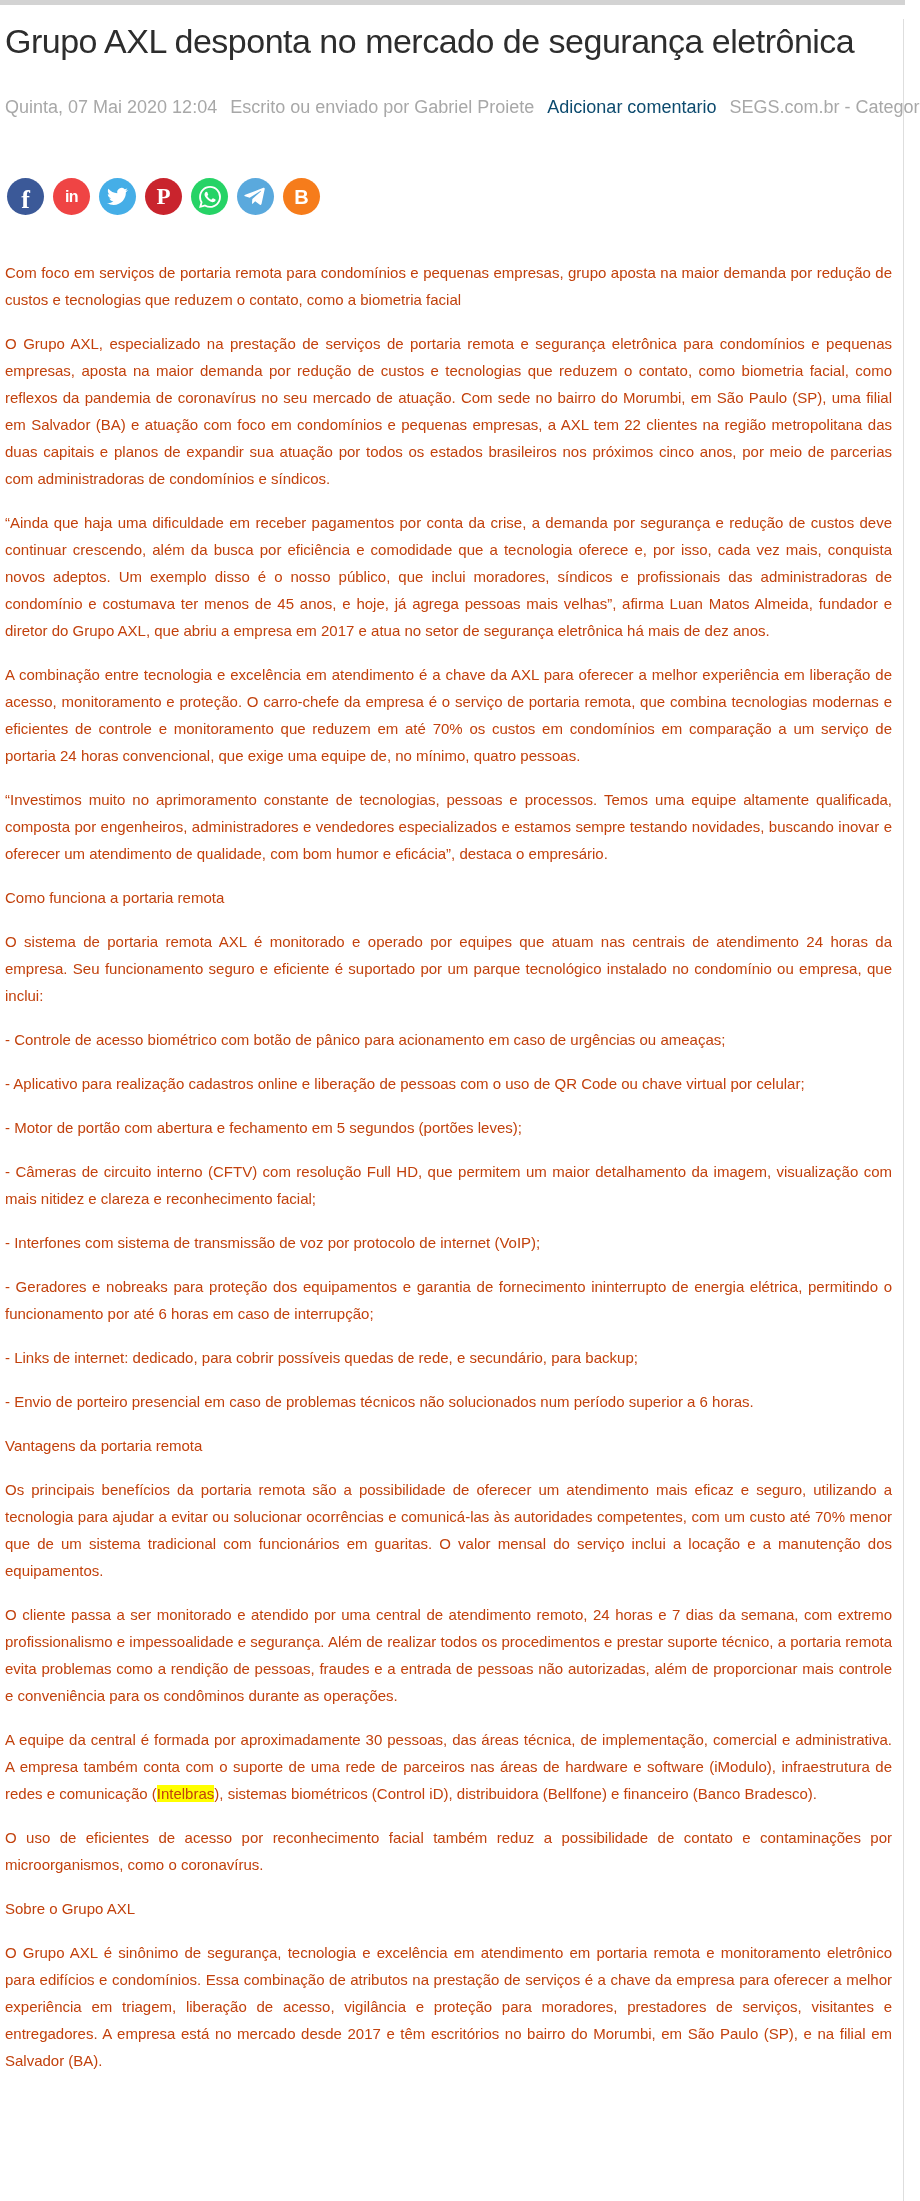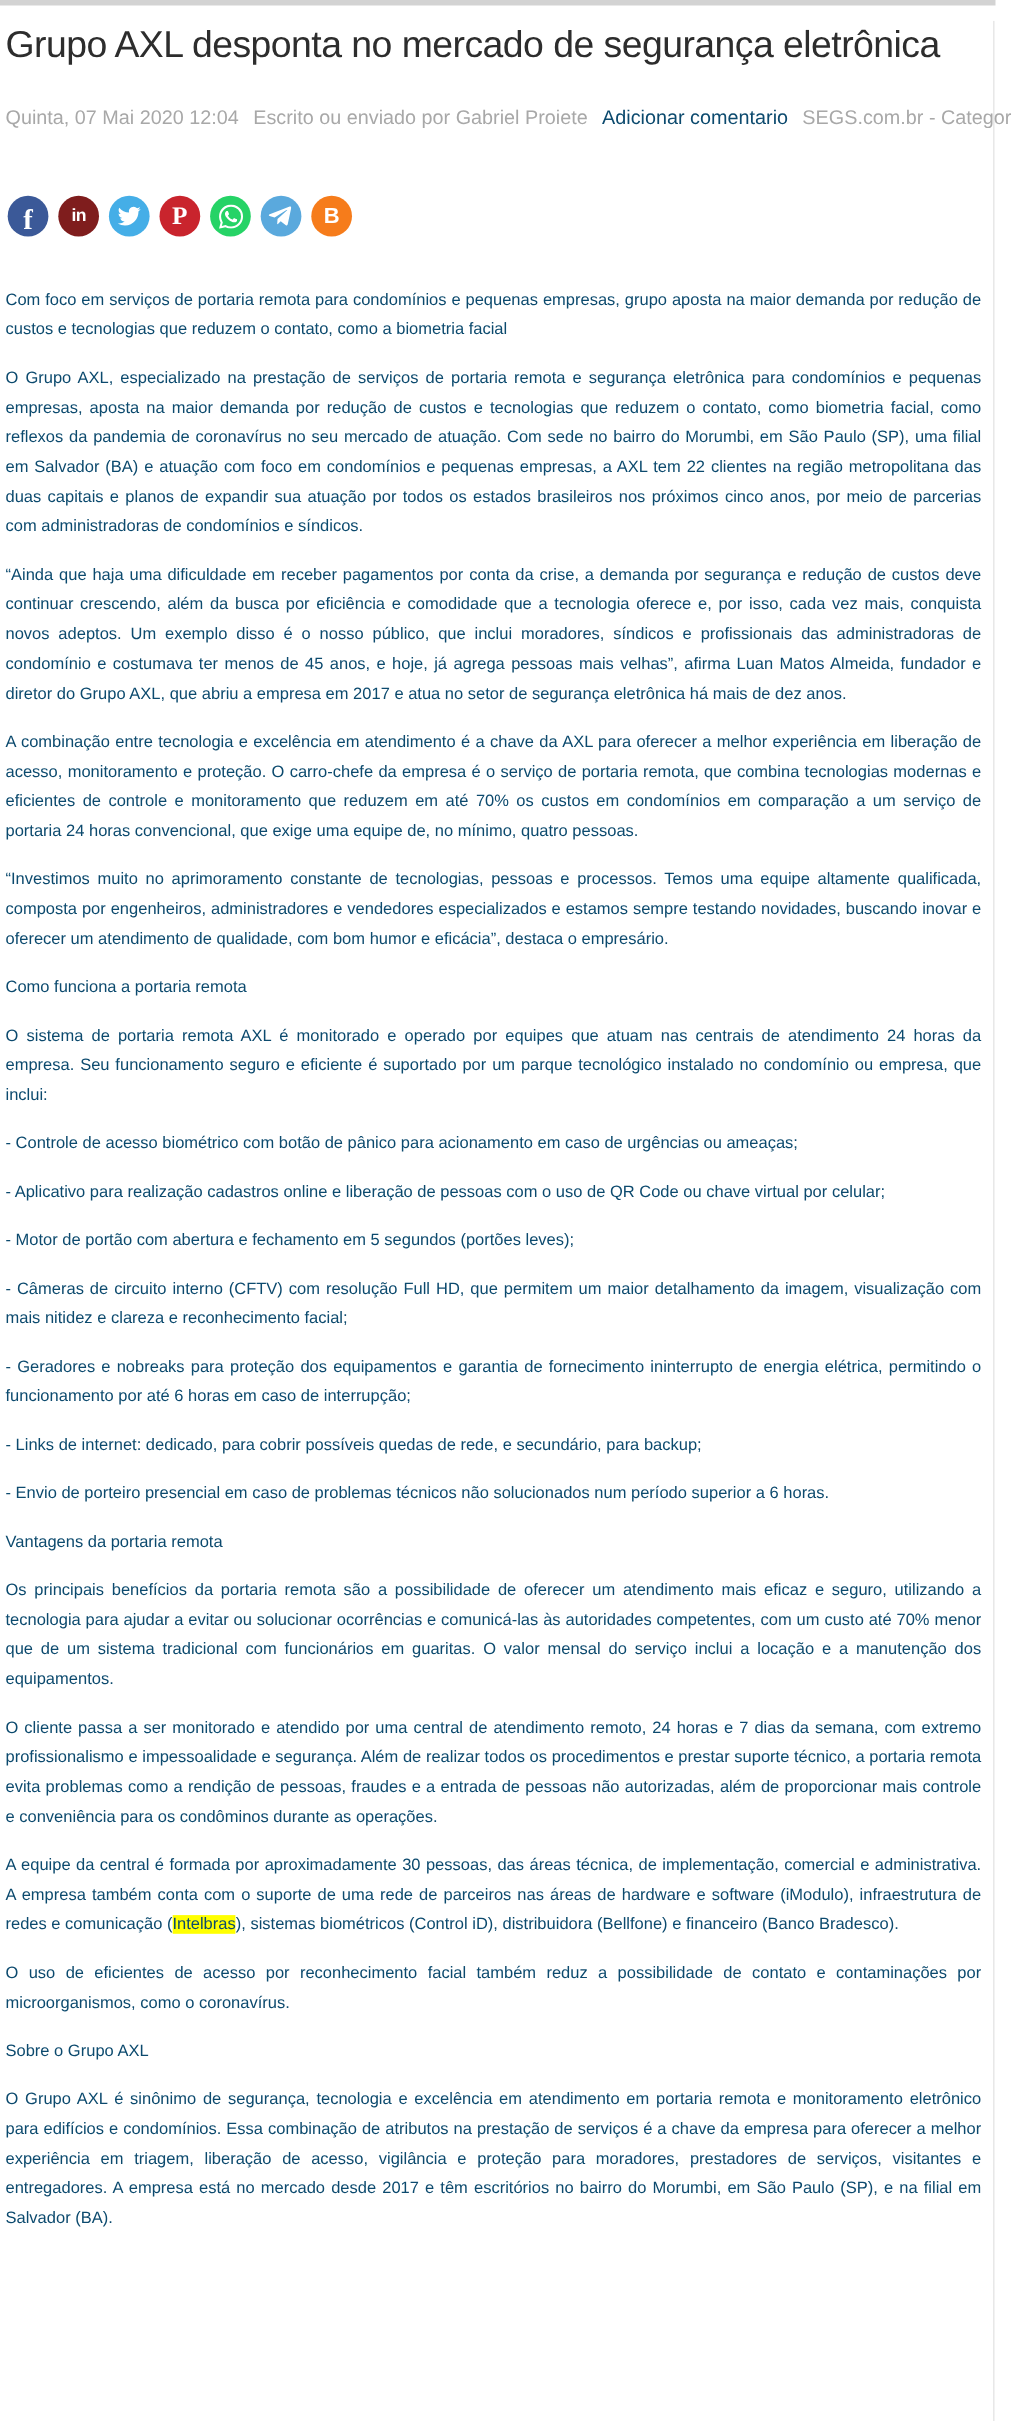--- a/index.html
+++ b/index.html
@@ -16,21 +16,21 @@
   .meta-link{color:#0c4a6e;cursor:pointer;}
   .tight{margin-left:-8px;}
   .social-row{display:flex;gap:9px;margin-top:60px;margin-left:2px;}
   .sicon{width:37px;height:37px;border-radius:50%;display:flex;align-items:center;
          justify-content:center;cursor:pointer;color:#fff;overflow:hidden;}
   .glyph{color:#fff;font-weight:bold;line-height:1;}
   .g-f{font-family:"Liberation Serif",serif;font-size:26px;margin-top:6px;}
   .g-in{font-size:16px;letter-spacing:-0.5px;}
   .g-p{font-size:23px;font-family:"Liberation Serif",serif;}
   .g-b{font-size:20px;}
-  .article{margin-top:44px;font-size:15px;line-height:27px;color:#0c4a6e;text-align:justify;}
+  .article{margin-top:44px;font-size:15px;line-height:27px;color:#c2410c;text-align:justify;}
   .para{margin:0 0 17px 0;}
   .hl{background:#ffff00;}
 </style>
 </head>
 <body>
 
 <div class="page">
   <div class="topbar"></div>
   <div class="container">
     <h1 class="title">Grupo AXL desponta no mercado de segurança eletrônica</h1>
@@ -39,21 +39,21 @@
         <span class="meta-item">Escrito ou enviado por Gabriel Proiete</span>
         <span class="meta-item meta-link">Adicionar comentario</span>
         <span class="meta-item">SEGS.com.br - Categoria:</span>
         <span class="meta-item meta-link tight">Info &amp; Ti</span>
         <span class="meta-item meta-link">Imprimir</span>
       </div>
     <div class="social-row" id="social-row">
         <div class="sicon" style="background: rgb(59, 89, 152);">
           <span class="glyph g-f">f</span>
         </div>
-        <div class="sicon" style="background: #7f1d1d;">
+        <div class="sicon" style="background: #ef4444;">
           <span class="glyph g-in">in</span>
         </div>
         <div class="sicon" style="background: rgb(69, 174, 231);">
           <svg width="21" height="21" viewBox="0 0 24 24" fill="#ffffff">
             <path d="M23.953 4.57a10 10 0 01-2.825.775 4.958 4.958 0 002.163-2.723c-.951.555-2.005.959-3.127 1.184a4.92 4.92 0 00-8.384 4.482C7.69 8.095 4.067 6.13 1.64 3.162a4.822 4.822 0 00-.666 2.475c0 1.71.87 3.213 2.188 4.096a4.904 4.904 0 01-2.228-.616v.06a4.923 4.923 0 003.946 4.827 4.996 4.996 0 01-2.212.085 4.936 4.936 0 004.604 3.417 9.867 9.867 0 01-6.102 2.105c-.39 0-.779-.023-1.17-.067a13.995 13.995 0 007.557 2.209c9.053 0 13.998-7.496 13.998-13.985 0-.21 0-.42-.015-.63A9.935 9.935 0 0024 4.59z"></path>
           </svg>
         </div>
         <div class="sicon" style="background: rgb(201, 36, 45);">
           <span class="glyph g-p">P</span>
         </div>
@@ -76,20 +76,21 @@
         <p class="para"><span>O Grupo AXL, especializado na prestação de serviços de portaria remota e segurança eletrônica para condomínios e pequenas empresas, aposta na maior demanda por redução de custos e tecnologias que reduzem o contato, como biometria facial, como reflexos da pandemia de coronavírus no seu mercado de atuação. Com sede no bairro do Morumbi, em São Paulo (SP), uma filial em Salvador (BA) e atuação com foco em condomínios e pequenas empresas, a AXL tem 22 clientes na região metropolitana das duas capitais e planos de expandir sua atuação por todos os estados brasileiros nos próximos cinco anos, por meio de parcerias com administradoras de condomínios e síndicos.</span></p>
         <p class="para"><span>“Ainda que haja uma dificuldade em receber pagamentos por conta da crise, a demanda por segurança e redução de custos deve continuar crescendo, além da busca por eficiência e comodidade que a tecnologia oferece e, por isso, cada vez mais, conquista novos adeptos. Um exemplo disso é o nosso público, que inclui moradores, síndicos e profissionais das administradoras de condomínio e costumava ter menos de 45 anos, e hoje, já agrega pessoas mais velhas”, afirma Luan Matos Almeida, fundador e diretor do Grupo AXL, que abriu a empresa em 2017 e atua no setor de segurança eletrônica há mais de dez anos.</span></p>
         <p class="para"><span>A combinação entre tecnologia e excelência em atendimento é a chave da AXL para oferecer a melhor experiência em liberação de acesso, monitoramento e proteção. O carro-chefe da empresa é o serviço de portaria remota, que combina tecnologias modernas e eficientes de controle e monitoramento que reduzem em até 70% os custos em condomínios em comparação a um serviço de portaria 24 horas convencional, que exige uma equipe de, no mínimo, quatro pessoas.</span></p>
         <p class="para"><span>“Investimos muito no aprimoramento constante de tecnologias, pessoas e processos. Temos uma equipe altamente qualificada, composta por engenheiros, administradores e vendedores especializados e estamos sempre testando novidades, buscando inovar e oferecer um atendimento de qualidade, com bom humor e eficácia”, destaca o empresário.</span></p>
         <p class="para"><span>Como funciona a portaria remota</span></p>
         <p class="para"><span>O sistema de portaria remota AXL é monitorado e operado por equipes que atuam nas centrais de atendimento 24 horas da empresa. Seu funcionamento seguro e eficiente é suportado por um parque tecnológico instalado no condomínio ou empresa, que inclui:</span></p>
         <p class="para"><span>- Controle de acesso biométrico com botão de pânico para acionamento em caso de urgências ou ameaças;</span></p>
         <p class="para"><span>- Aplicativo para realização cadastros online e liberação de pessoas com o uso de QR Code ou chave virtual por celular;</span></p>
         <p class="para"><span>- Motor de portão com abertura e fechamento em 5 segundos (portões leves);</span></p>
         <p class="para"><span>- Câmeras de circuito interno (CFTV) com resolução Full HD, que permitem um maior detalhamento da imagem, visualização com mais nitidez e clareza e reconhecimento facial;</span></p>
+        <p class="para"><span>- Interfones com sistema de transmissão de voz por protocolo de internet (VoIP);</span></p>
         <p class="para"><span>- Geradores e nobreaks para proteção dos equipamentos e garantia de fornecimento ininterrupto de energia elétrica, permitindo o funcionamento por até 6 horas em caso de interrupção;</span></p>
         <p class="para"><span>- Links de internet: dedicado, para cobrir possíveis quedas de rede, e secundário, para backup;</span></p>
         <p class="para"><span>- Envio de porteiro presencial em caso de problemas técnicos não solucionados num período superior a 6 horas.</span></p>
         <p class="para"><span>Vantagens da portaria remota</span></p>
         <p class="para"><span>Os principais benefícios da portaria remota são a possibilidade de oferecer um atendimento mais eficaz e seguro, utilizando a tecnologia para ajudar a evitar ou solucionar ocorrências e comunicá-las às autoridades competentes, com um custo até 70% menor que de um sistema tradicional com funcionários em guaritas. O valor mensal do serviço inclui a locação e a manutenção dos equipamentos.</span></p>
         <p class="para"><span>O cliente passa a ser monitorado e atendido por uma central de atendimento remoto, 24 horas e 7 dias da semana, com extremo profissionalismo e impessoalidade e segurança. Além de realizar todos os procedimentos e prestar suporte técnico, a portaria remota evita problemas como a rendição de pessoas, fraudes e a entrada de pessoas não autorizadas, além de proporcionar mais controle e conveniência para os condôminos durante as operações.</span></p>
         <p class="para"><span>A equipe da central é formada por aproximadamente 30 pessoas, das áreas técnica, de implementação, comercial e administrativa. A empresa também conta com o suporte de uma rede de parceiros nas áreas de hardware e software (iModulo), infraestrutura de redes e comunicação (</span><span class="hl" style="background: rgb(255, 255, 0);">Intelbras</span><span>), sistemas biométricos (Control iD), distribuidora (Bellfone) e financeiro (Banco Bradesco).</span></p>
         <p class="para"><span>O uso de eficientes de acesso por reconhecimento facial também reduz a possibilidade de contato e contaminações por microorganismos, como o coronavírus.</span></p>
         <p class="para"><span>Sobre o Grupo AXL</span></p>
         <p class="para"><span>O Grupo AXL é sinônimo de segurança, tecnologia e excelência em atendimento em portaria remota e monitoramento eletrônico para edifícios e condomínios. Essa combinação de atributos na prestação de serviços é a chave da empresa para oferecer a melhor experiência em triagem, liberação de acesso, vigilância e proteção para moradores, prestadores de serviços, visitantes e entregadores. A empresa está no mercado desde 2017 e têm escritórios no bairro do Morumbi, em São Paulo (SP), e na filial em Salvador (BA).</span></p>

